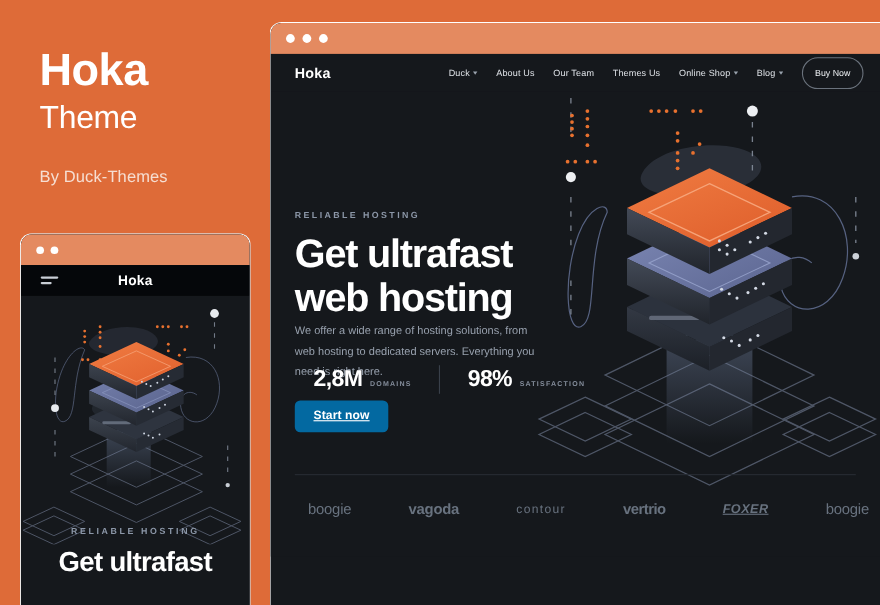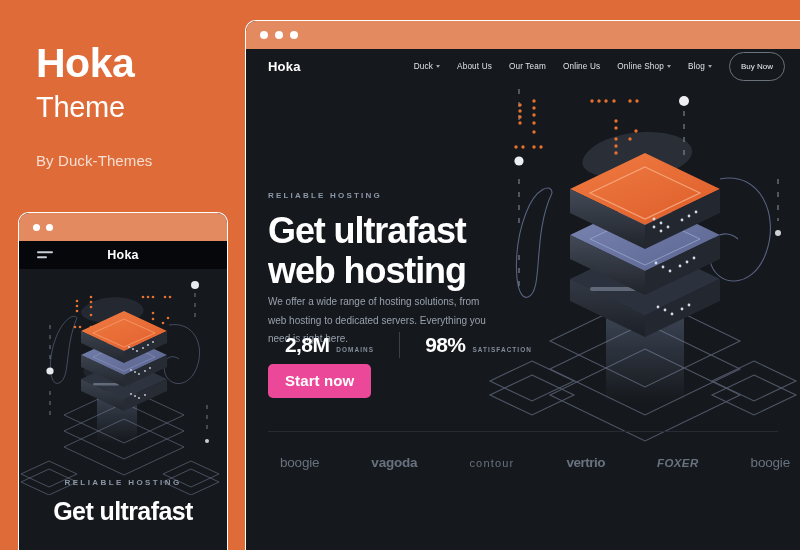--- a/index.html
+++ b/index.html
@@ -110,43 +110,43 @@
   }
   .h1{
     color:#ffffff; font-size:36px; font-weight:bold; line-height:1.1;
     letter-spacing:-1.1px; margin-top:11px;
   }
   .lede{
     color:#98A1AE; font-size:10px; line-height:1.85; margin-top:3px; width:222px;
   }
   .cta{
     display:inline-block; margin-top:15px;
-    background:#ec4899; color:#ffffff; font-size:15px; font-weight:bold;
-    padding:8.5px 17px; border-radius:5px; letter-spacing:0.1px;
+    background:#0369a1; color:#ffffff; font-size:11px; font-weight:bold;
+    padding:8.5px 17px; border-radius:5px; letter-spacing:0.1px;text-decoration:underline;
   }
 
   .stats{ position:absolute; left:39px; top:249px; display:flex; align-items:center; }
   .stat{ display:flex; align-items:baseline; gap:7px; }
   .stat-num{ color:#ffffff; font-size:21px; font-weight:bold; letter-spacing:-0.6px;}
   .stat-lab{ color:#848D9B; font-size:6.4px; font-weight:bold; letter-spacing:1.1px;}
   .stat-div{ width:1px; height:26px; background:#39404a; margin:0 25px; }
 
   .divider{
     position:absolute; left:22px; right:22px; top:348px; height:1px; background:#272C33;
   }
   .brands{
     position:absolute; left:34px; right:10px; top:372px;
     display:flex; align-items:center; justify-content:space-between;
   }
   .brand{ color:#68727F; font-size:13.5px; white-space:nowrap; }
   .b-boogie{ font-weight:normal; letter-spacing:-0.2px; }
   .b-vagoda{ font-weight:bold; letter-spacing:-0.2px; }
   .b-contour{ font-size:11px; letter-spacing:1.2px; }
   .b-vertrio{ font-weight:bold; letter-spacing:-0.5px; }
-  .b-foxer{ font-weight:bold; font-size:11.5px; letter-spacing:0.4px; font-style:italic; }
+  .b-foxer{ font-weight:bold; font-size:11.5px; letter-spacing:0.4px; font-style:italic;text-decoration:underline; }
 </style>
 </head>
 <body>
 
 <div class="promo">
   <div class="promo-title">Hoka</div>
   <div class="promo-sub">Theme</div>
   <div class="promo-by">By Duck-Themes</div>
 </div>
 
@@ -300,21 +300,21 @@
         <span>Duck</span>
         <span class="caret"></span>
       </span>
       <span class="d-item">
         <span>About Us</span>
       </span>
       <span class="d-item">
         <span>Our Team</span>
       </span>
       <span class="d-item">
-        <span>Online Us</span>
+        <span>Themes Us</span>
       </span>
       <span class="d-item">
         <span>Online Shop</span>
         <span class="caret"></span>
       </span>
       <span class="d-item">
         <span>Blog</span>
         <span class="caret"></span>
       </span>
       <span class="buy">Buy Now</span>

